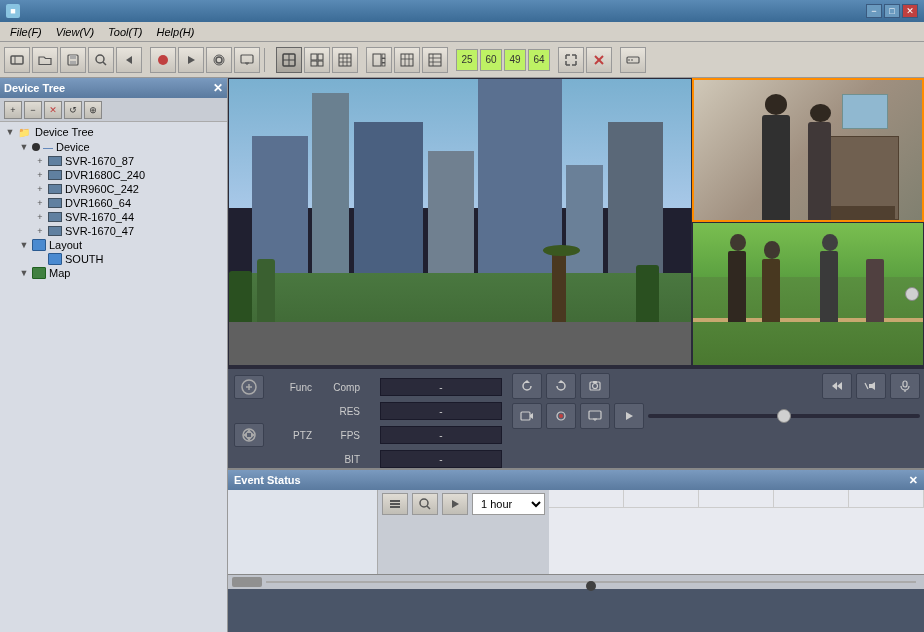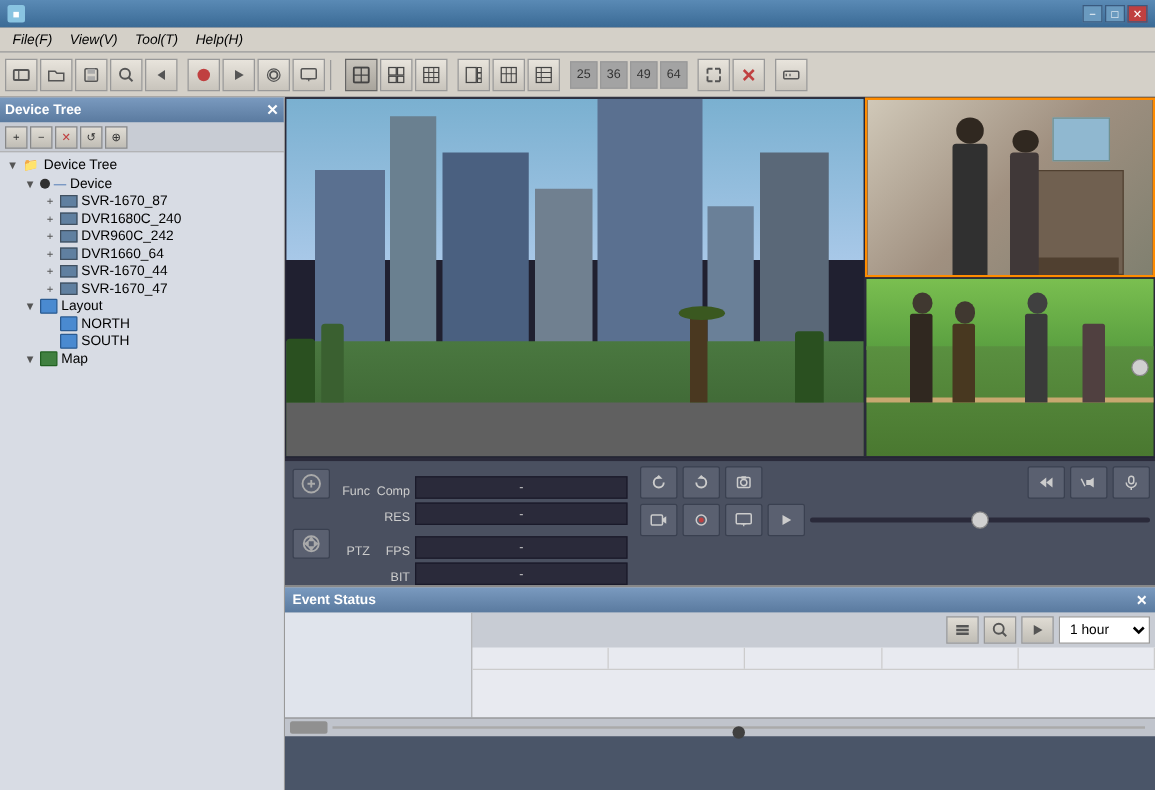--- a/index.html
+++ b/index.html
@@ -48,21 +48,21 @@
       border: 1px solid #999;
       display: flex; align-items: center; justify-content: center;
       cursor: pointer;
       font-size: 10px;
       color: #333;
     }
     .tb-btn.active { background: linear-gradient(to bottom, #c8c4bc, #a8a49c); border-color: #666; }
     .tb-separator { width: 4px; }
     .tb-number {
       width: 22px; height: 22px;
-      background: #a3a3a3;
+      background: #bef264;
       border: 1px solid #999;
       display: flex; align-items: center; justify-content: center;
       font-size: 10px; color: #333; cursor: pointer;
     }
 
     
     .main-layout {
       display: flex;
       height: calc(632px - 22px - 20px - 36px);
     }
@@ -169,22 +169,22 @@
     .controls-left {
       width: 280px;
       background: #4a5060;
       padding: 6px;
       display: flex;
       flex-direction: column;
       gap: 3px;
     }
     .controls-row {
       display: flex;
-      align-items: flex-end;
-      gap: 4px;
+      align-items: center;
+      gap: 20px;
     }
     .ctrl-icon-btn {
       width: 30px; height: 24px;
       background: #5a6070;
       border: 1px solid #3a4050;
       display: flex; align-items: center; justify-content: center;
       cursor: pointer; color: #ccc; font-size: 11px;
       border-radius: 2px;
     }
     .ctrl-label {
@@ -419,21 +419,21 @@
   <div class="tb-btn">
     <svg width="14" height="14" viewBox="0 0 14 14">
         <rect x="1" y="1" width="12" height="12" fill="none" stroke="#444" stroke-width="1"></rect>
         <line x1="5" y1="1" x2="5" y2="13" stroke="#444" stroke-width="0.8"></line>
         <line x1="1" y1="5" x2="13" y2="5" stroke="#444" stroke-width="0.8"></line>
         <line x1="1" y1="9" x2="13" y2="9" stroke="#444" stroke-width="0.8"></line>
       </svg>
   </div>
   <div class="tb-separator" style="width:4px;"></div>
   <div class="tb-number">25</div>
-  <div class="tb-number">36</div>
+  <div class="tb-number">60</div>
   <div class="tb-number">49</div>
   <div class="tb-number">64</div>
   <div class="tb-separator" style="width:4px;"></div>
   <div class="tb-btn">
     <svg width="14" height="14" viewBox="0 0 14 14">
         <path d="M2 2h4M2 2v4M12 2h-4M12 2v4M2 12h4M2 12v-4M12 12h-4M12 12v-4" fill="none" stroke="#555" stroke-width="1.5"></path>
       </svg>
   </div>
   <div class="tb-btn">
     <svg width="14" height="14" viewBox="0 0 14 14">
@@ -512,25 +512,20 @@
       </div>
 
       <div class="tree-item indent-1">
         <span class="tree-expander">▼</span>
         <span style="width:14px;height:12px;background:#4a8ad0;border:1px solid #2a5a90;display:inline-block;margin-right:3px;border-radius:1px;"></span>
         <span>Layout</span>
       </div>
       <div class="tree-item indent-2">
         <span class="tree-expander">&nbsp;</span>
         <span style="width:14px;height:12px;background:#4a8ad0;border:1px solid #2a5a90;display:inline-block;margin-right:3px;border-radius:1px;"></span>
-        <span>NORTH</span>
-      </div>
-      <div class="tree-item indent-2">
-        <span class="tree-expander">&nbsp;</span>
-        <span style="width:14px;height:12px;background:#4a8ad0;border:1px solid #2a5a90;display:inline-block;margin-right:3px;border-radius:1px;"></span>
         <span>SOUTH</span>
       </div>
 
       <div class="tree-item indent-1">
         <span class="tree-expander">▼</span>
         <span style="width:14px;height:12px;background:#408040;border:1px solid #206020;display:inline-block;margin-right:3px;border-radius:1px;"></span>
         <span>Map</span>
       </div>
 
     </div>
@@ -786,21 +781,21 @@
 
     <div class="event-panel">
       <div class="event-header">
         <span>Event Status</span>
         <span style="cursor:pointer;">✕</span>
       </div>
       <div style="display:flex; flex:1; overflow:hidden;">
 
         <div style="width:150px; background:#e0e4ec; border-right:1px solid #aaa;"></div>
 
-        <div style="flex:1; display:flex; flex-direction:column;">
+        <div style="flex:1; display:flex; ">
 
           <div class="event-toolbar">
             <div class="event-btn">
               <svg width="14" height="14" viewBox="0 0 14 14">
                   <rect x="2" y="3" width="10" height="2" fill="#555"></rect>
                   <rect x="2" y="6" width="10" height="2" fill="#555"></rect>
                   <rect x="2" y="9" width="10" height="2" fill="#555"></rect>
                 </svg>
             </div>
             <div class="event-btn">

